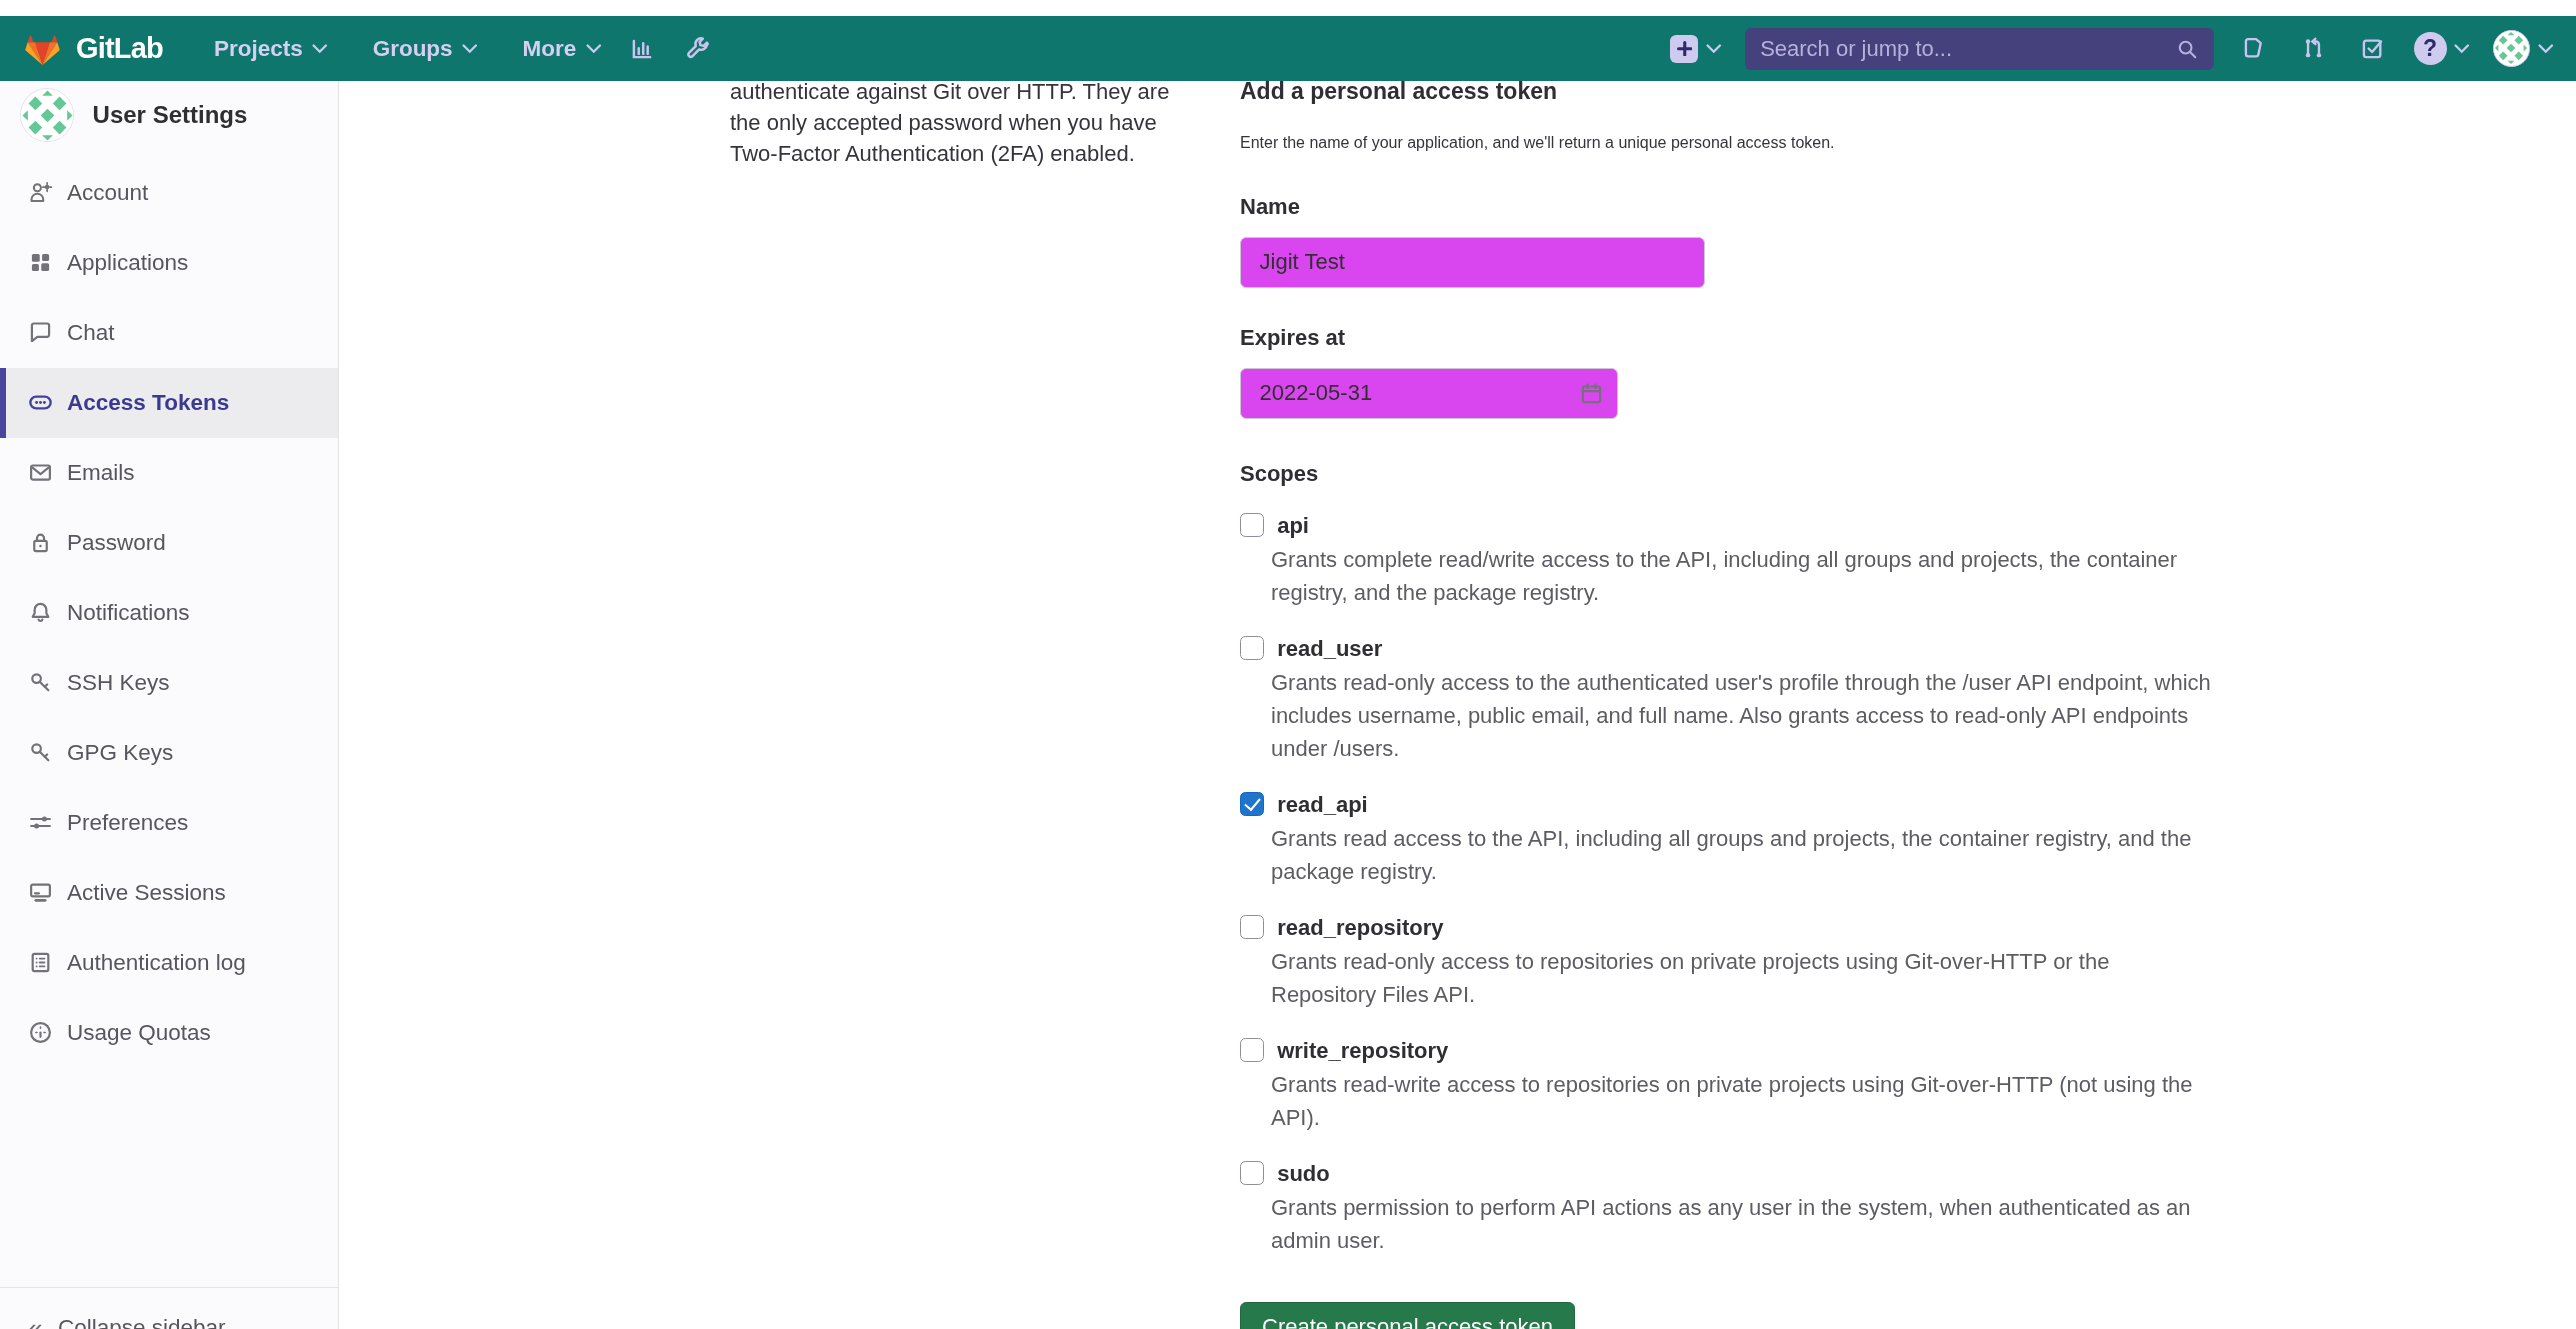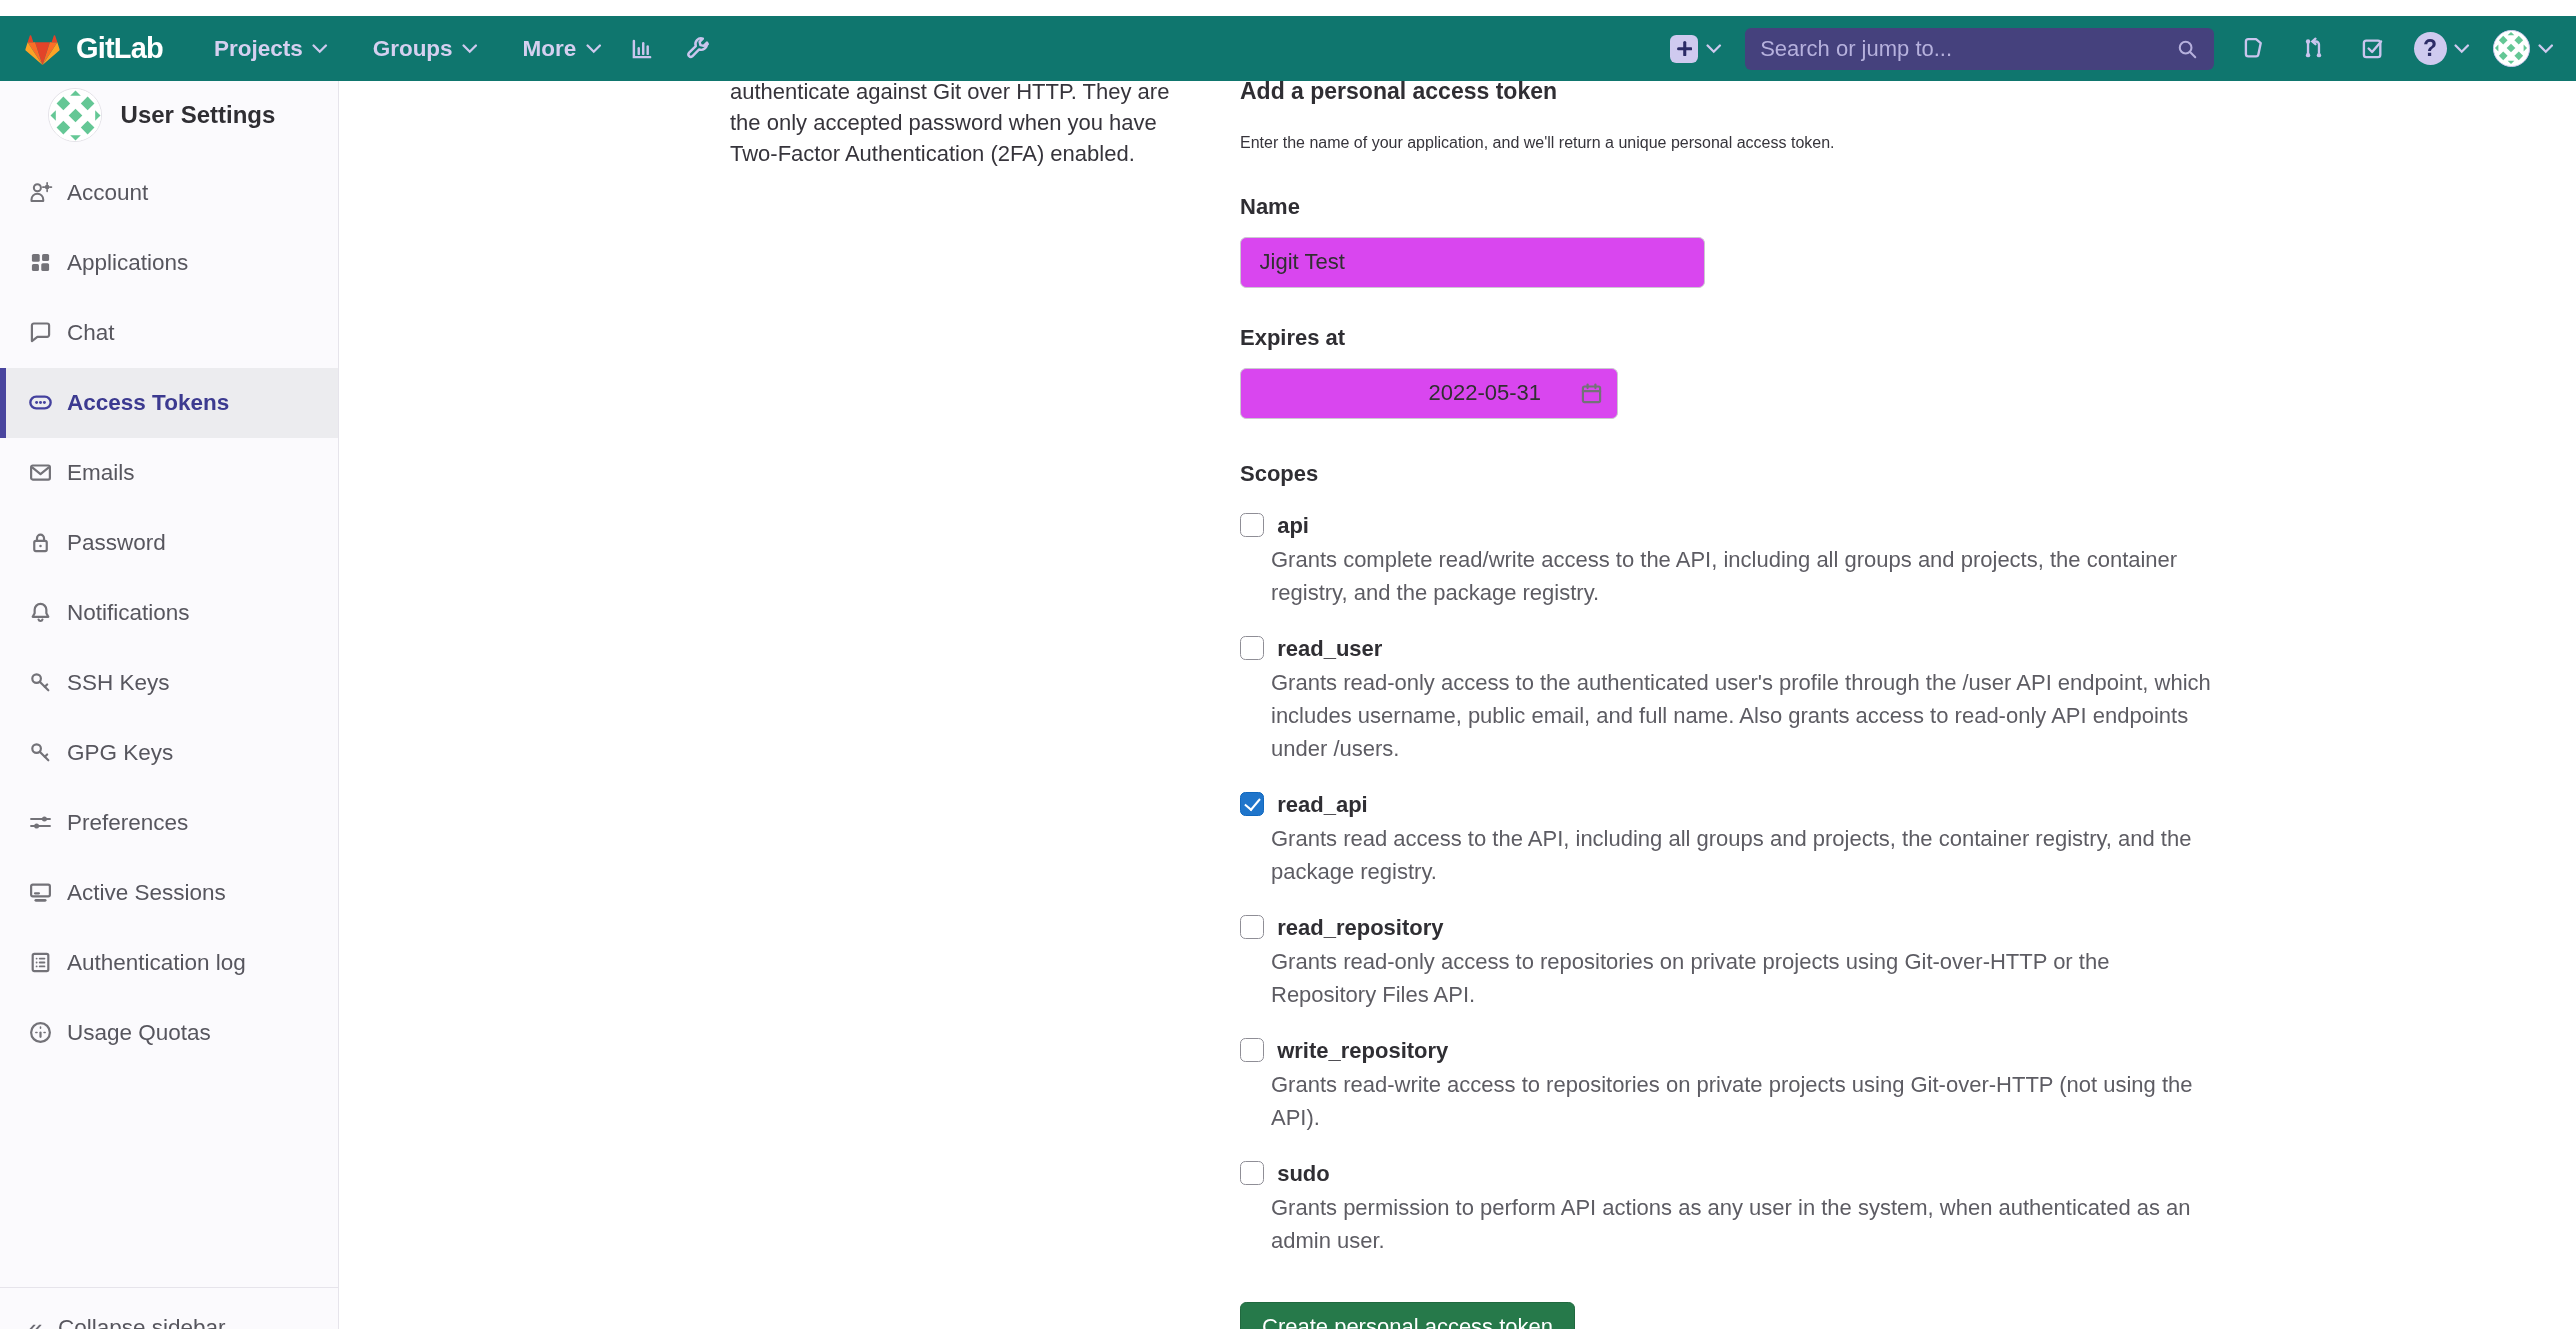--- a/index.html
+++ b/index.html
@@ -31,21 +31,21 @@
                  color:#2c2b66; font-size:23px; font-weight:700; display:flex;
                  align-items:center; justify-content:center; }
   .avatar-group { display:flex; align-items:center; gap:7.7px; cursor:pointer; }
   .avatar-ring { width:37px; height:37px; border-radius:50%; border:1.5px solid #cfcaef;
                  overflow:hidden; background:#fff; }
   .chev { color:#cfcaef; }
 
   
   .sidebar { position:fixed; top:65px; left:0; bottom:0; width:339px;
              background:#fbfafd; border-right:0.8px solid #e6e4eb; z-index:20; }
-  .side-head { display:flex; align-items:center; gap:18.6px; padding:23px 0 0 20px;margin-left:28px; }
+  .side-head { display:flex; align-items:center; gap:18.6px; padding:23px 0 0 20px; }
   .side-avatar { width:54px; height:54px; border-radius:50%; overflow:hidden;
                  border:0.8px solid #e4e2e8; background:#fff; }
   .side-title { font-size:24px; font-weight:700; color:#2f2e33; }
   .nav-list { margin-top:15.5px; }
   .nav-item { height:70px; display:flex; align-items:center; padding-left:28px;
               color:#57565e; font-size:22.5px; cursor:pointer; position:relative; }
   .nav-item .ic { width:25px; height:25px; color:#737278; flex:0 0 25px;
                   display:flex; align-items:center; justify-content:center; }
   .nav-item .ic svg { width:25px; height:25px; }
   .nav-label { margin-left:14px; white-space:nowrap; }
@@ -68,21 +68,21 @@
   .form-sub { font-size:16px; color:#36343b; margin-top:22px; line-height:31px; }
   .field-label { font-size:22px; font-weight:700; color:#2f2e33; display:block; }
   .lbl-name { margin-top:36px; }
   .lbl-exp  { margin-top:37px; }
   .lbl-scopes { margin-top:42px; }
   .txt-input { height:51px; border:1.5px solid #cbc9d0; border-radius:6.2px;
                padding:0 18.6px; font-size:22px; color:#303030; outline:none;
                font-family:"Liberation Sans",sans-serif; background:#d946ef; }
   .name-input { width:465px; margin-top:17px; }
   .exp-wrap { position:relative; width:378px; margin-top:17px; }
-  .exp-wrap input { width:100%; padding-right:76px;text-align:right; }
+  .exp-wrap input { width:100%; padding-right:52px; }
   .exp-wrap .cal { position:absolute; right:14px; top:13px; color:#737278; }
 
   .scopes { margin-top:22px; }
   .scope { position:relative; padding-left:31px; margin-bottom:23px; }
   .cb { position:absolute; left:0; top:4.6px; width:24px; height:24px;
         border:1.5px solid #8f8e96; border-radius:5.4px; background:#fff; cursor:pointer; }
   .cb.checked { background:#1f75cb; border-color:#1068bf; }
   .cb.checked::after { content:''; position:absolute; left:7px; top:2.3px;
         width:7px; height:13px; border:solid #fff; border-width:0 2.7px 2.7px 0;
         transform:rotate(40deg); }

